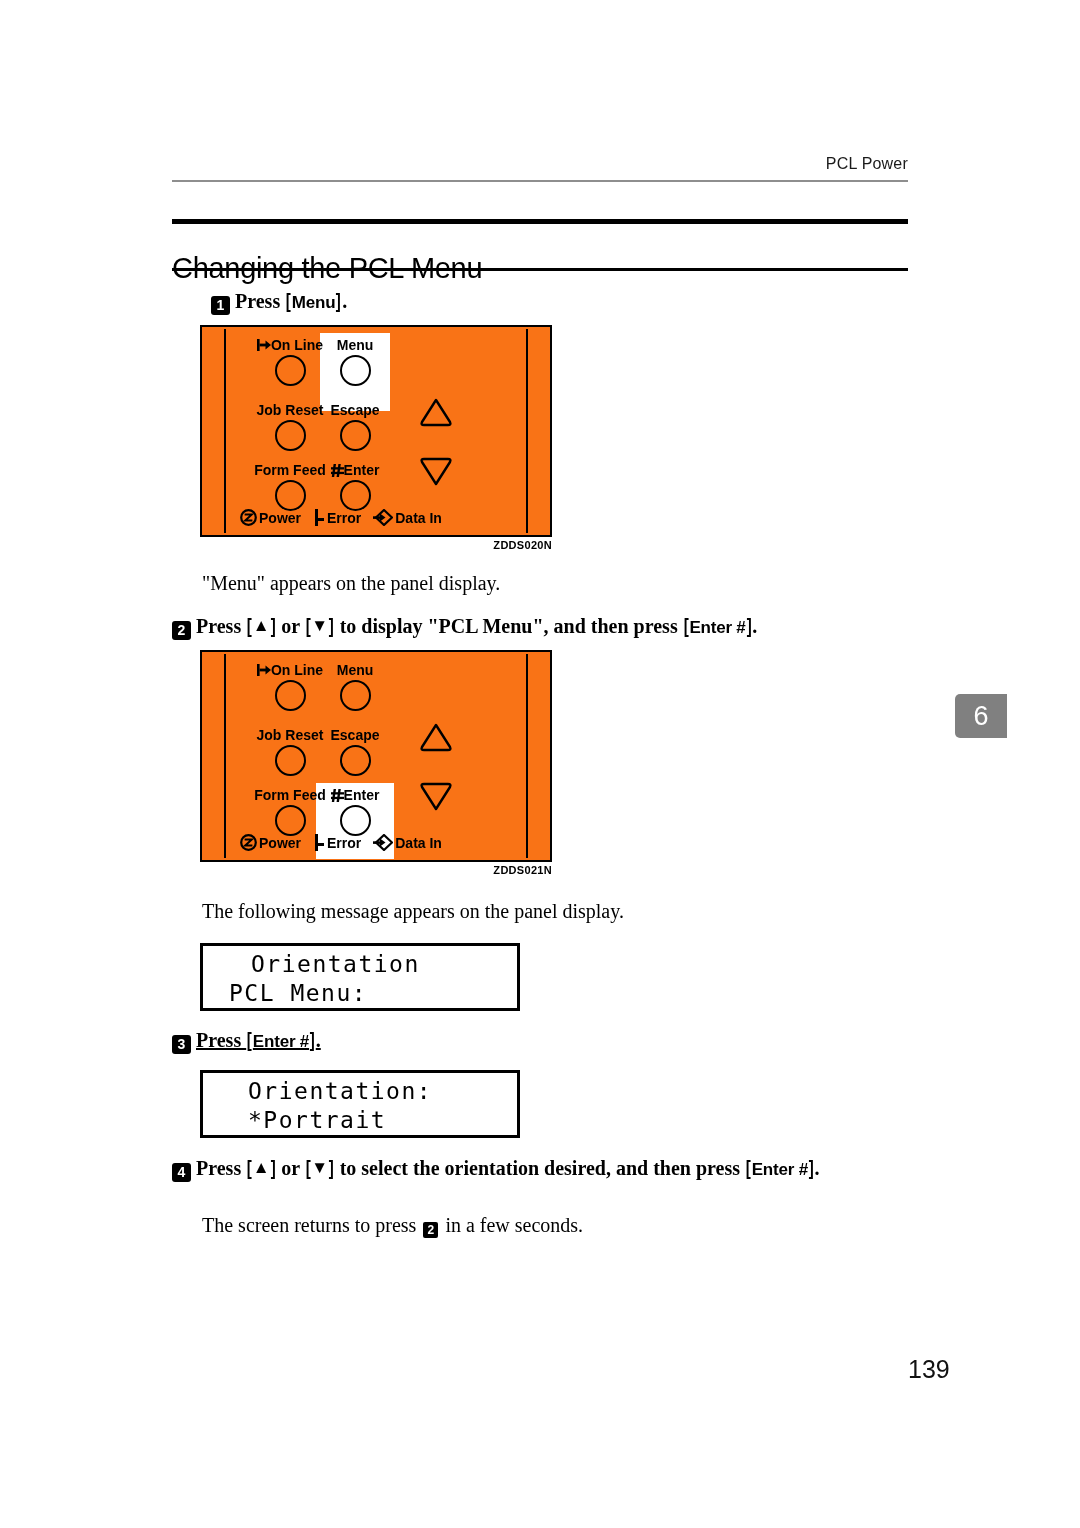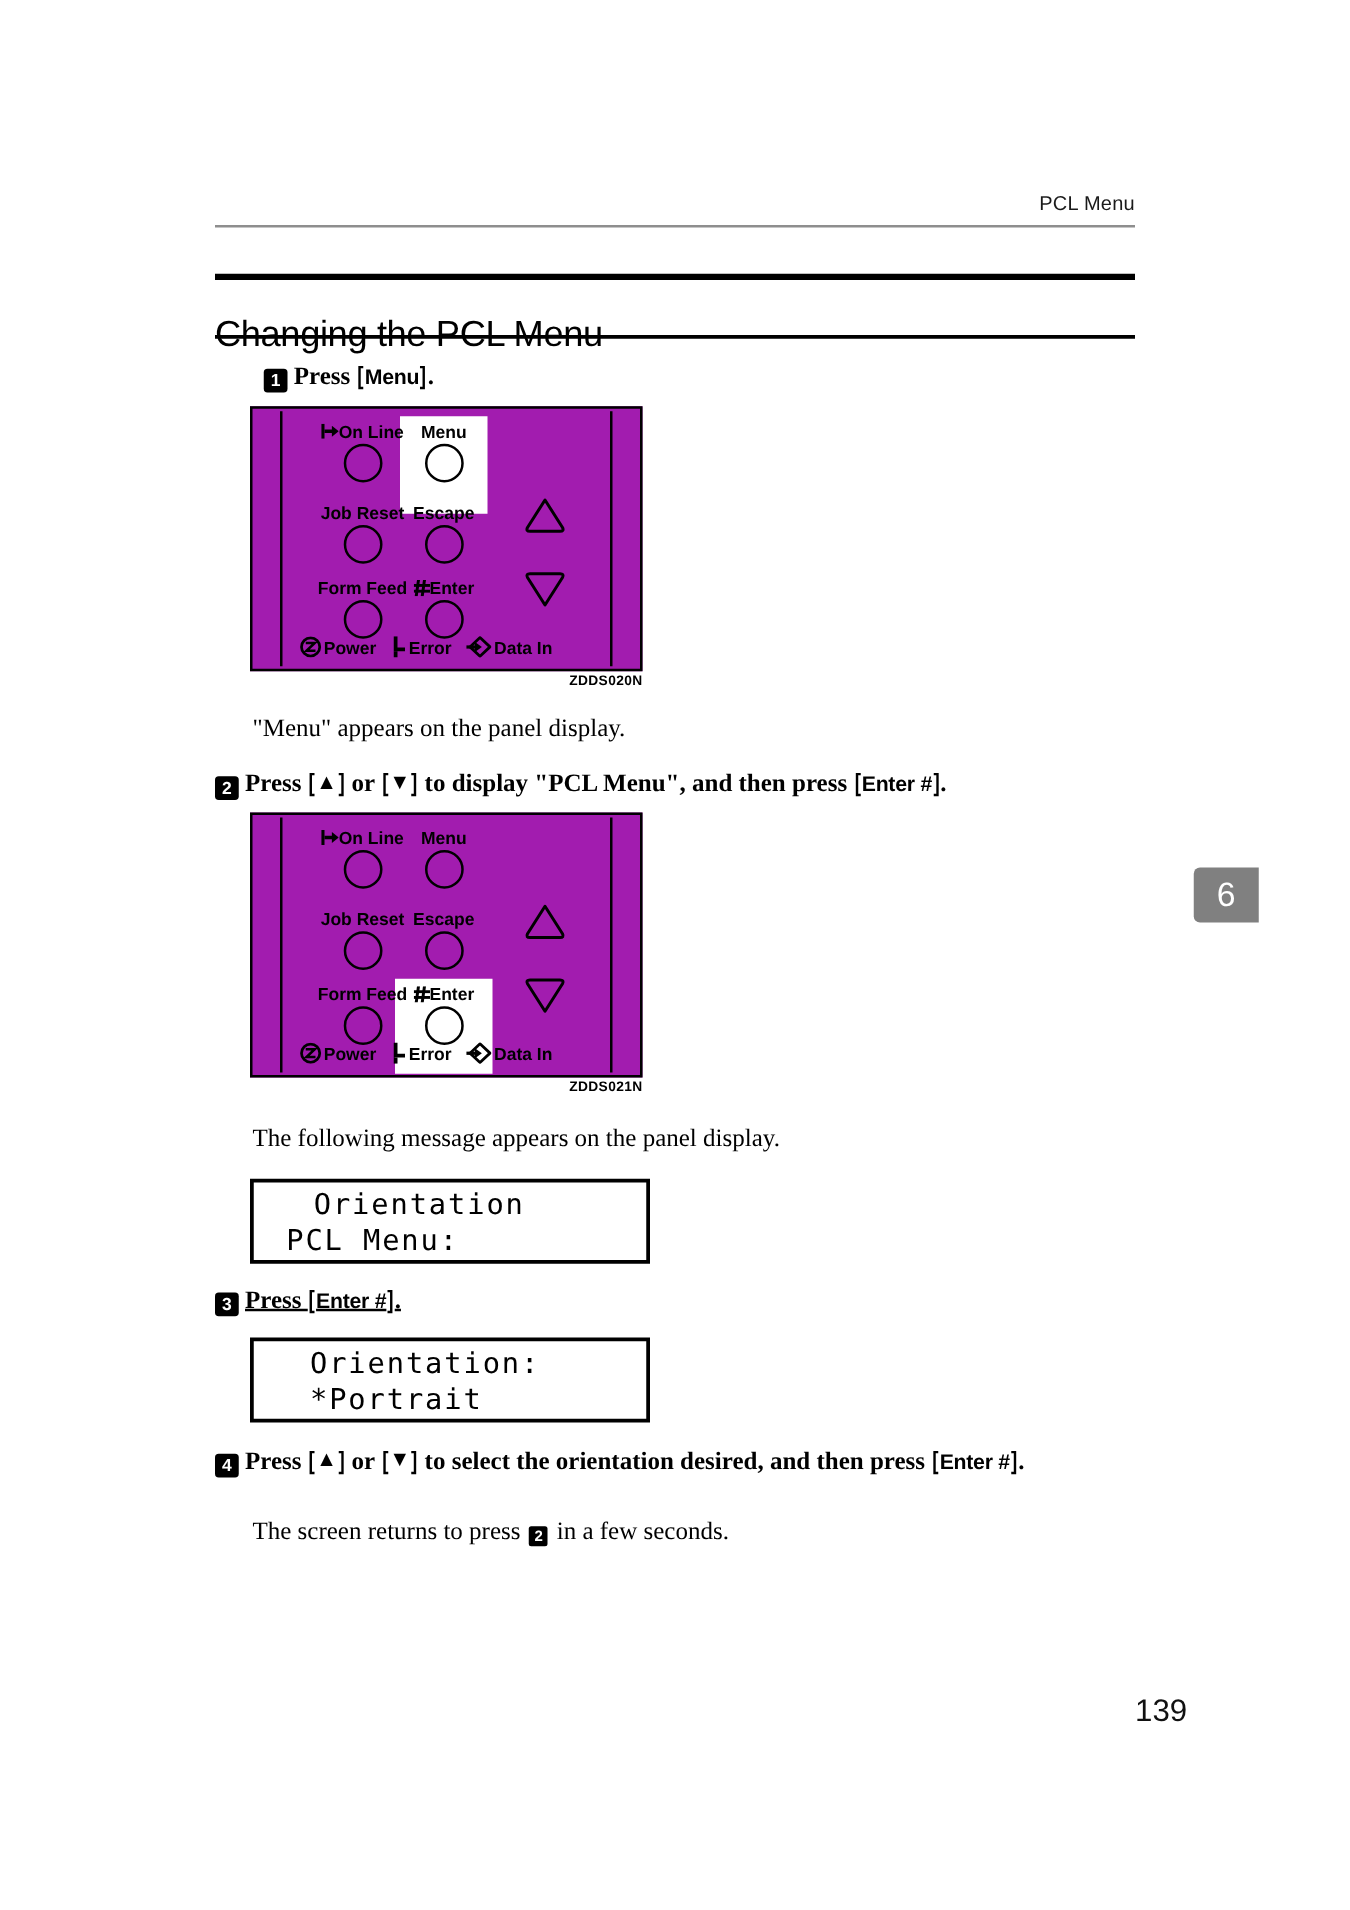--- a/index.html
+++ b/index.html
@@ -128,23 +128,23 @@
     line-height: 26px;
     color: #000;
   }
 
   
   .panel-fig {
     position: absolute;
   }
   .panel-body {
     position: relative;
-    width: 314px;
+    width: 352px;
     height: 212px;
-    background: #a21caf;
+    background: #f97316;
     border: 2px solid #000;
     box-sizing: border-box;
   }
   .panel-inner-left {
     position: absolute;
     left: 22px;
     top: 2px;
     bottom: 2px;
     width: 2px;
     background: #000;
@@ -264,21 +264,21 @@
     top: 1355px;
     font-family: "Liberation Sans", sans-serif;
     font-size: 25px;
     color: #111;
   }
 </style>
 </head>
 <body>
 
 <div class="page-header">
-  <span class="hdr-text">PCL Menu</span>
+  <span class="hdr-text">PCL Power</span>
 </div>
 <div class="hdr-rule"></div>
 
 <div class="title-rule-top"></div>
 <h1 class="chapter-title">Changing the PCL Menu</h1>
 <div class="title-rule-bottom"></div>
 
 <div class="step-line" style="left:172px; top:288px; width:736px;padding-left:39px;">
   <span class="step-badge">1</span><span>Press </span><span class="brk">[</span><span class="key">Menu</span><span class="brk">]</span><span>.</span>
 </div>

